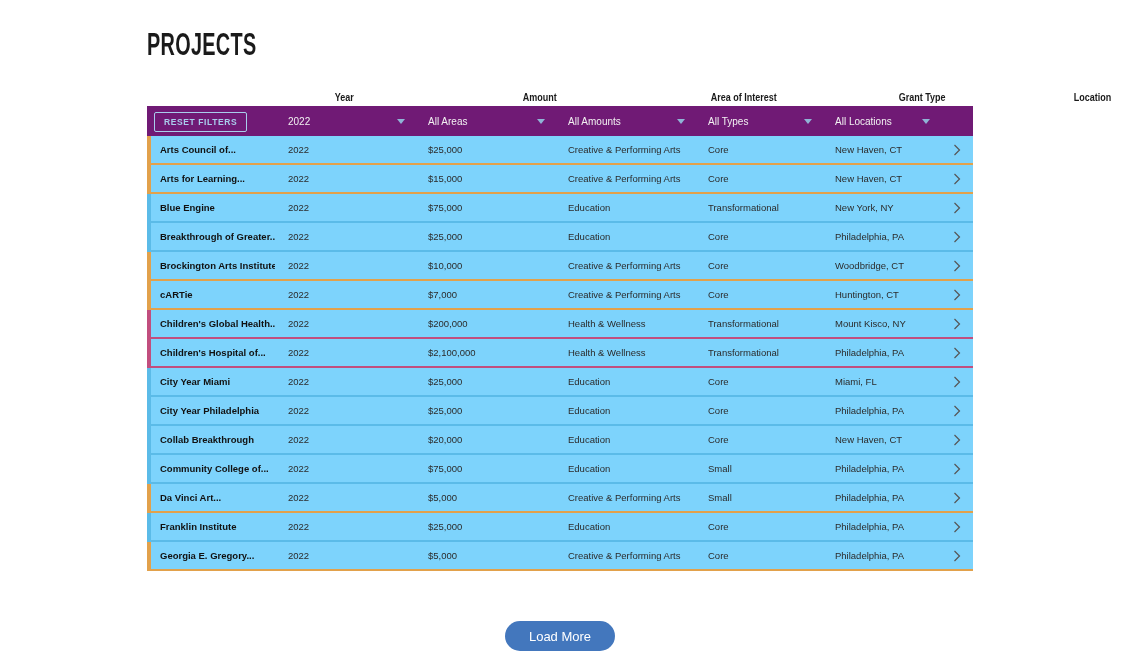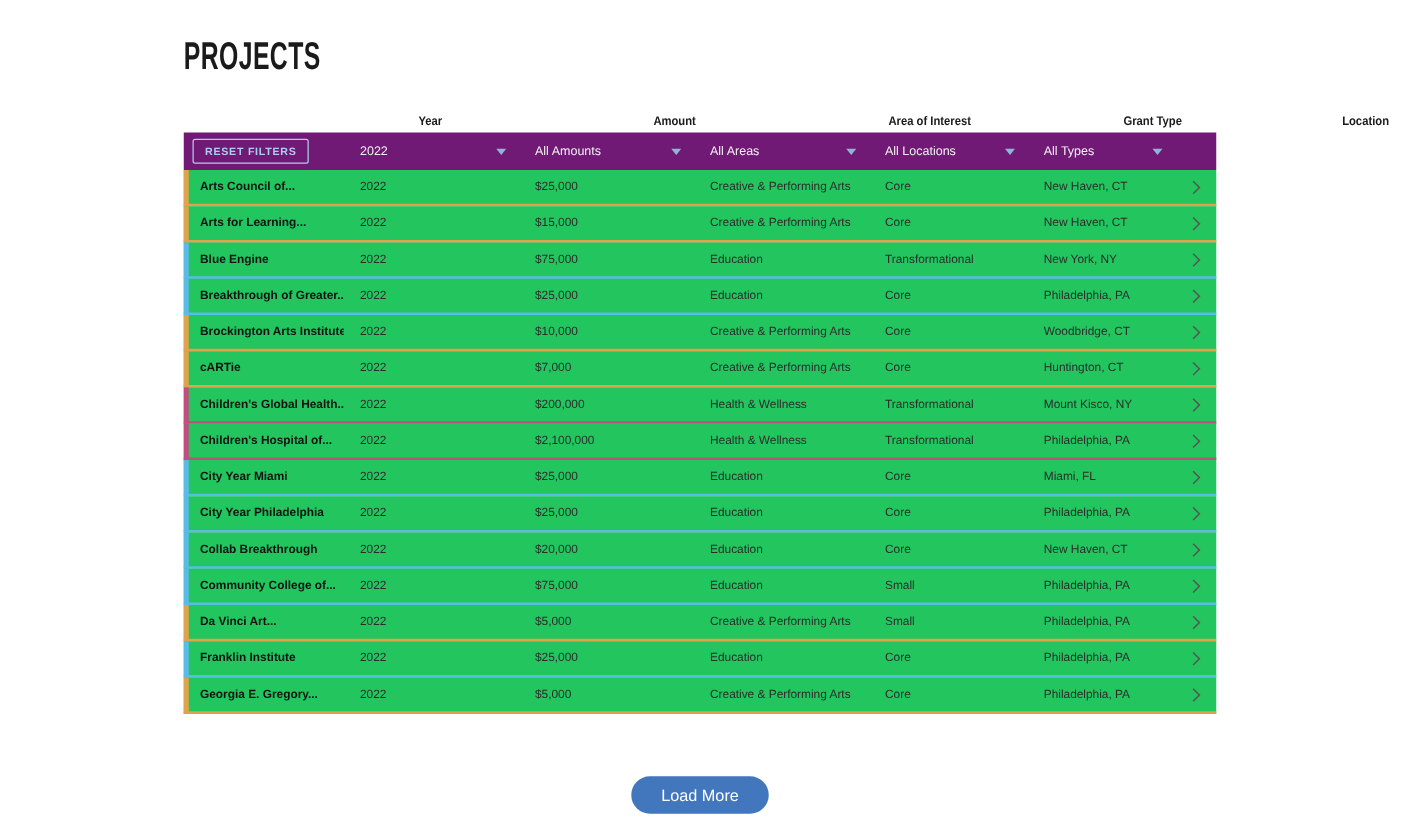--- a/index.html
+++ b/index.html
@@ -36,21 +36,21 @@
     font-size: 8.5px; font-weight: 700; letter-spacing: 0.6px; padding: 4px 9px;
     border-radius: 2px; cursor: pointer; white-space: nowrap; font-family: "Liberation Sans", sans-serif; }
   .fcell { display: flex; justify-content: space-between; align-items: center;
     padding-left: 13px; padding-right: 10px; height: 100%; cursor: pointer; }
   .fval { font-size: 10px; color: #f2f2f2; white-space: nowrap; }
   .caret { width: 0; height: 0; border-left: 4px solid transparent; border-right: 4px solid transparent;
     border-top: 5px solid #8fb4d6; }
 
   
   .row { display: grid; grid-template-columns: 124px 140px 140px 140px 127px 118px 33px;
-    height: 29px; align-items: center; background: #22c55e;
+    height: 29px; align-items: center; background: #7dd3fc;
     border-left: 4px solid; border-bottom: 2px solid; cursor: pointer; }
   .cell { font-size: 9.5px; color: #2b2b2b; padding-left: 13px; white-space: nowrap;
     overflow: hidden; }
   .cell.name { font-weight: 700; color: #111; padding-left: 9px; }
   .cell.chev { padding: 0; display: flex; justify-content: center; align-items: center; }
 
   
   .load-more-wrap { text-align: center; margin-top: 14px; }
   .load-more { border: none; color: #fff; font-size: 13px; padding: 0 24px; height: 30px;
     border-radius: 16px; cursor: pointer; font-family: "Liberation Sans", sans-serif; margin-top: 36px; }
@@ -78,33 +78,33 @@
 
     <div class="filter-bar" id="filter-bar" style="background: #701a75;">
       <div class="reset-cell">
         <button class="reset-btn" style="border-color: rgb(169, 205, 236); color: rgb(169, 205, 236);">RESET FILTERS</button>
       </div>
     <div class="fcell">
           <span class="fval">2022</span>
           <span class="caret" style="border-top-color: rgb(143, 180, 214);"></span>
         </div>
         <div class="fcell">
+          <span class="fval">All Areas</span>
+          <span class="caret" style="border-top-color: rgb(143, 180, 214);"></span>
+        </div>
+        <div class="fcell">
           <span class="fval">All Amounts</span>
           <span class="caret" style="border-top-color: rgb(143, 180, 214);"></span>
         </div>
         <div class="fcell">
-          <span class="fval">All Areas</span>
+          <span class="fval">All Types</span>
           <span class="caret" style="border-top-color: rgb(143, 180, 214);"></span>
         </div>
         <div class="fcell">
           <span class="fval">All Locations</span>
-          <span class="caret" style="border-top-color: rgb(143, 180, 214);"></span>
-        </div>
-        <div class="fcell">
-          <span class="fval">All Types</span>
           <span class="caret" style="border-top-color: rgb(143, 180, 214);"></span>
         </div>
       </div>
 
     <div id="rows">
   <div class="row" style="border-left-color: rgb(226, 161, 75); border-bottom-color: rgb(226, 161, 75);">
     <div class="cell name">Arts Council of...</div>
     <div class="cell">2022</div>
     <div class="cell">$25,000</div>
     <div class="cell">Creative &amp; Performing Arts</div>

